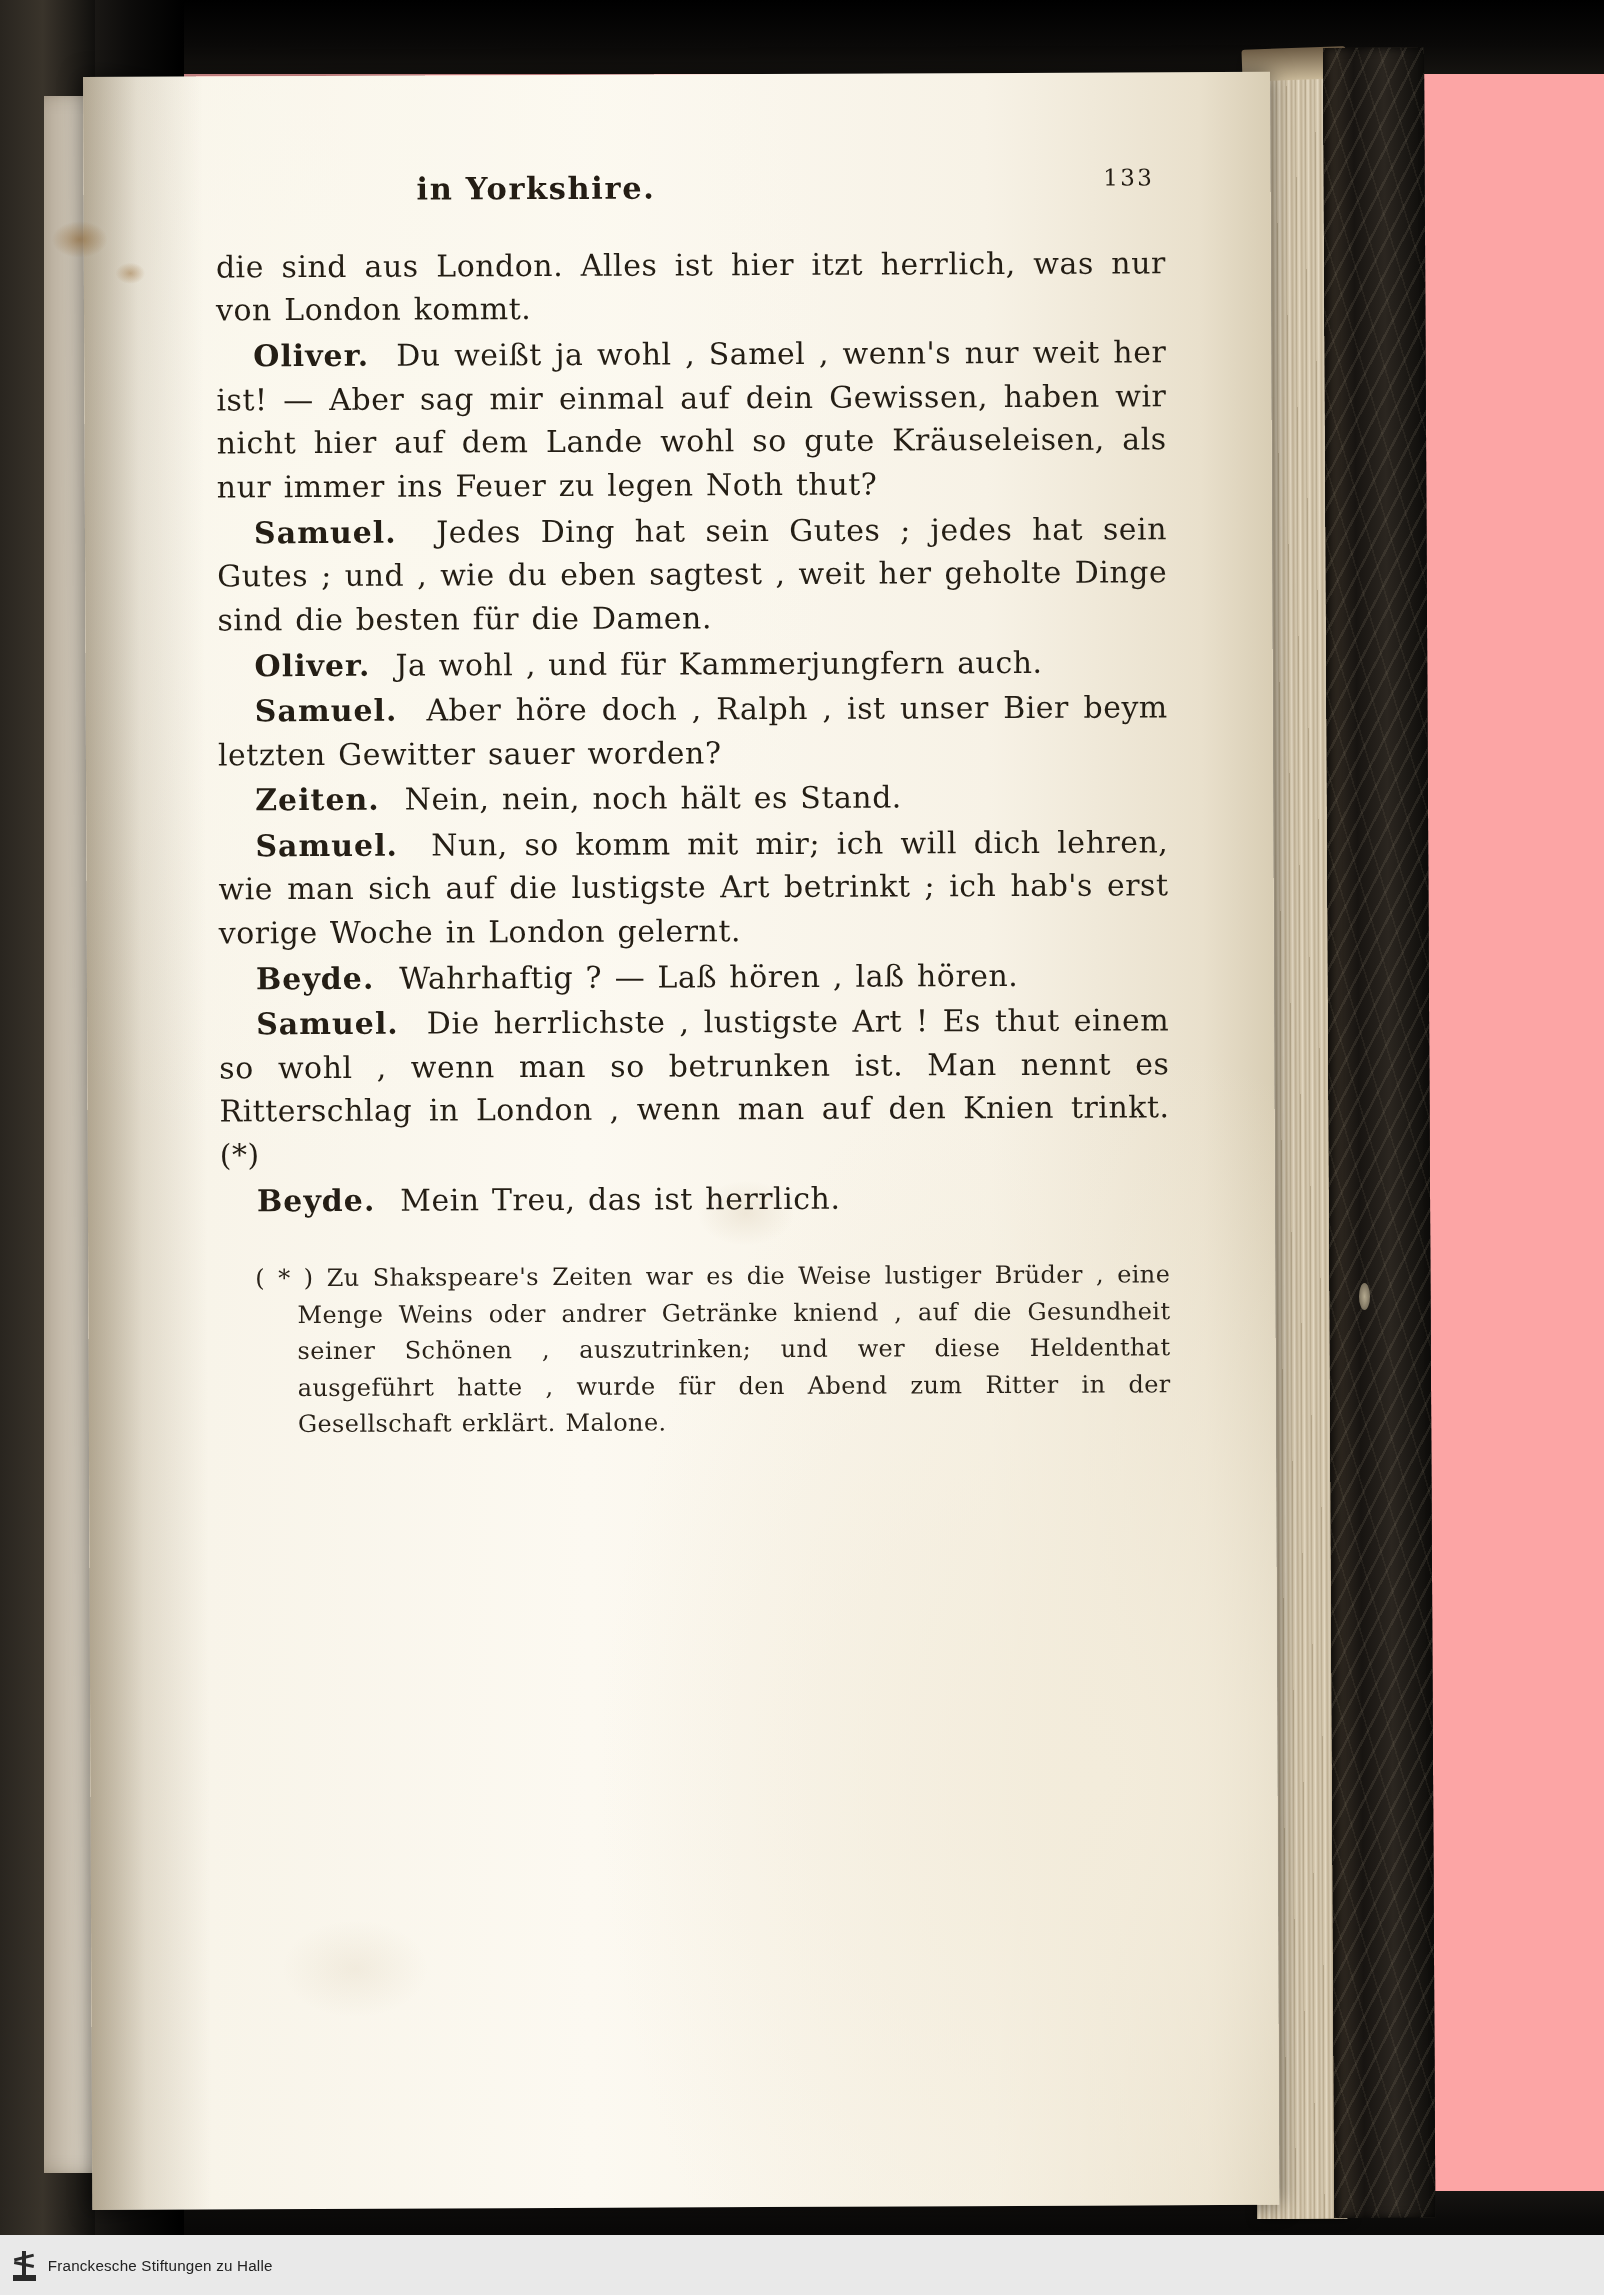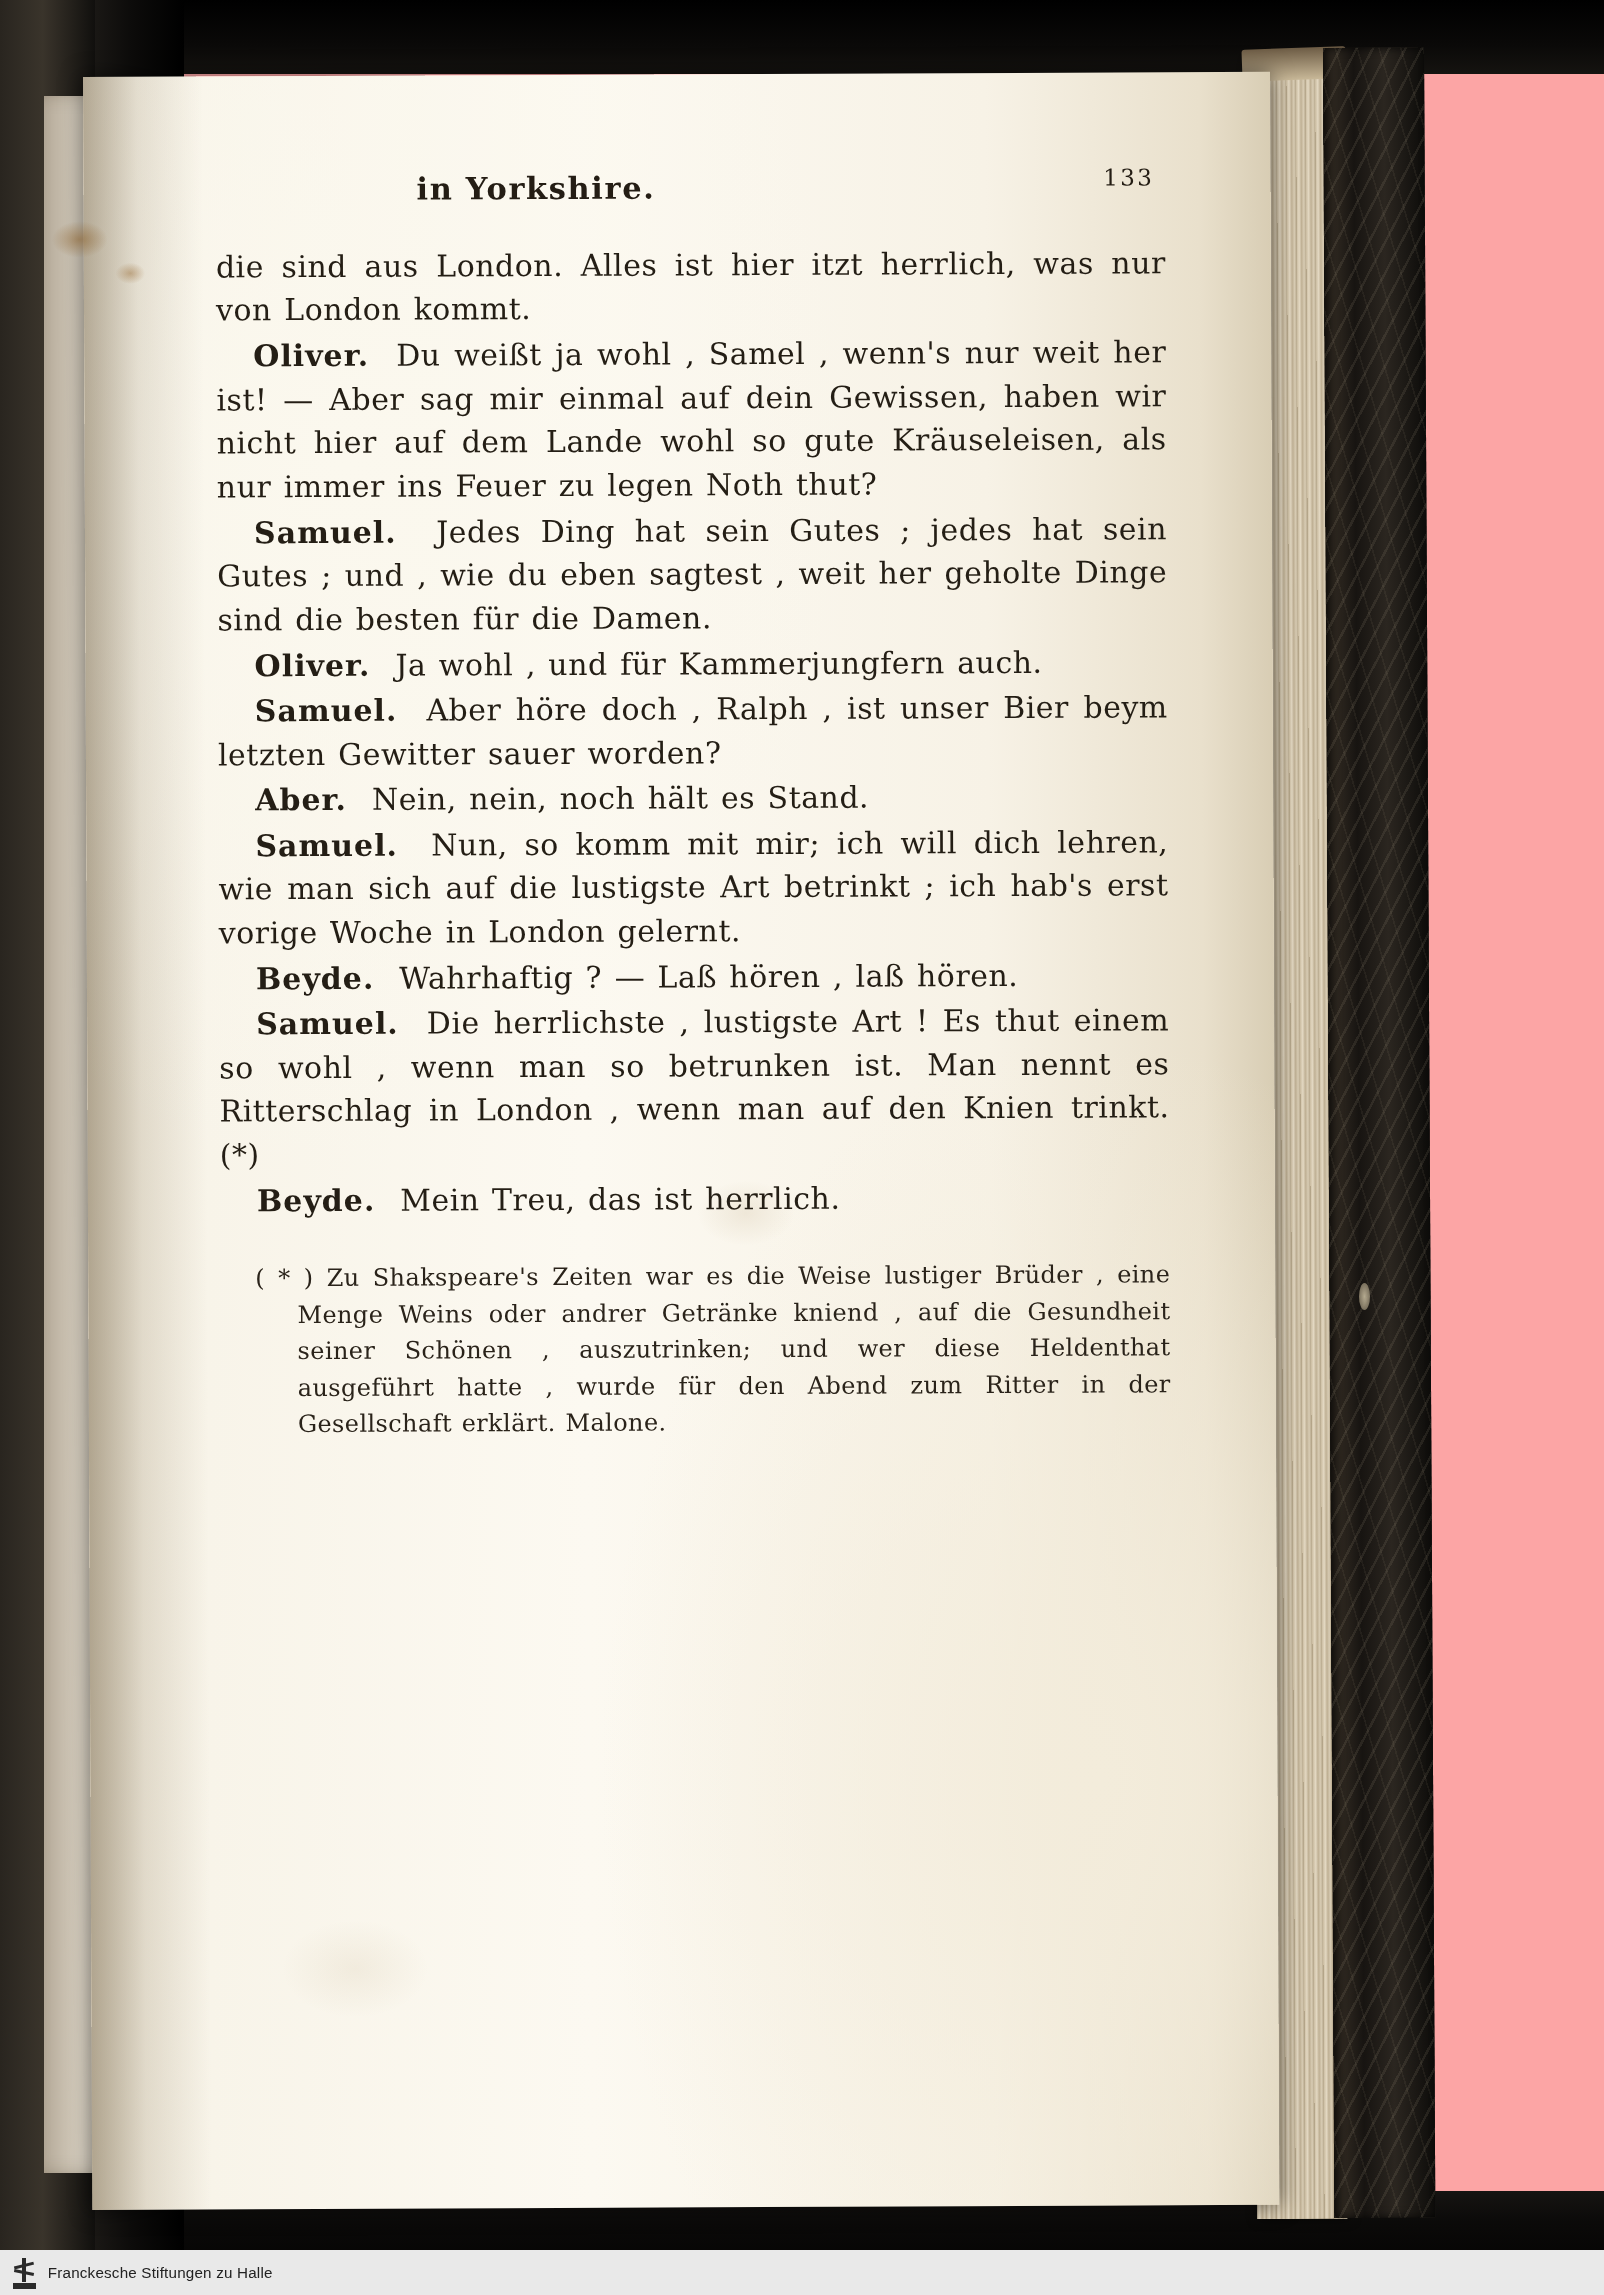--- a/index.html
+++ b/index.html
@@ -214,21 +214,21 @@
     border-radius: 50%;
     opacity: .85;
   }
 
   
   .watermark {
     position: absolute;
     left: 0;
     bottom: 0;
     width: 100%;
-    height: 45px;
+    height: 60px;
     background: #e9e9e9;
     display: flex;
     align-items: center;
   }
   .wm-logo {
     width: 27px;
     height: 32px;
     margin-left: 11.2px;
     margin-right: 9.6px;
     position: relative;
@@ -304,21 +304,21 @@
       <p class="body"><span>die sind aus London.   Alles ist hier itzt herrlich, was nur von London kommt.</span></p>
 
       <p class="body indent"><span class="spk">Oliver.</span>&nbsp;&nbsp;<span>Du weißt ja wohl , Samel , wenn's nur weit her ist! — Aber sag mir einmal auf dein Gewissen, haben wir nicht hier auf dem Lande wohl so gute Kräuseleisen, als nur immer ins Feuer zu legen Noth thut?</span></p>
 
       <p class="body indent"><span class="spk">Samuel.</span>&nbsp;&nbsp;<span>Jedes Ding hat sein Gutes ; jedes hat sein Gutes ; und , wie du eben sagtest , weit her geholte Dinge sind die besten für die Damen.</span></p>
 
       <p class="body indent"><span class="spk">Oliver.</span>&nbsp;&nbsp;<span>Ja wohl , und für Kammerjungfern auch.</span></p>
 
       <p class="body indent"><span class="spk">Samuel.</span>&nbsp;&nbsp;<span>Aber höre doch , Ralph , ist unser Bier beym letzten Gewitter sauer worden?</span></p>
 
-      <p class="body indent"><span class="spk">Aber.</span>&nbsp;&nbsp;<span>Nein, nein, noch hält es Stand.</span></p>
+      <p class="body indent"><span class="spk">Zeiten.</span>&nbsp;&nbsp;<span>Nein, nein, noch hält es Stand.</span></p>
 
       <p class="body indent"><span class="spk">Samuel.</span>&nbsp;&nbsp;<span>Nun, so komm mit mir; ich will dich lehren, wie man sich auf die lustigste Art betrinkt ; ich hab's erst vorige Woche in London gelernt.</span></p>
 
       <p class="body indent"><span class="spk">Beyde.</span>&nbsp;&nbsp;<span>Wahrhaftig ? — Laß hören , laß hören.</span></p>
 
       <p class="body indent"><span class="spk">Samuel.</span>&nbsp;&nbsp;<span>Die herrlichste , lustigste Art ! Es thut einem so wohl , wenn man so betrunken ist. Man nennt es Ritterschlag in London , wenn man auf den Knien trinkt. (*)</span></p>
 
       <p class="body indent"><span class="spk">Beyde.</span>&nbsp;&nbsp;<span>Mein Treu, das ist herrlich.</span></p>
 
       <div class="note">

